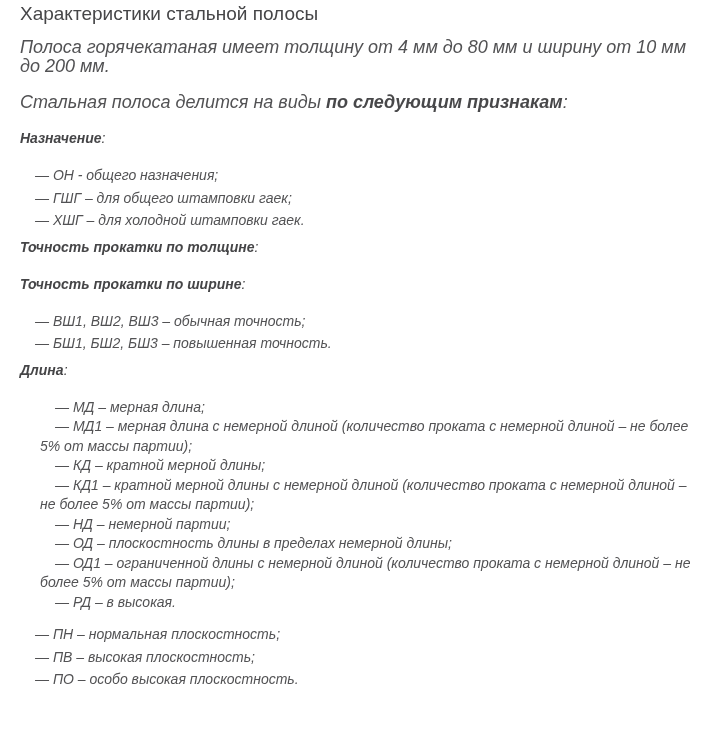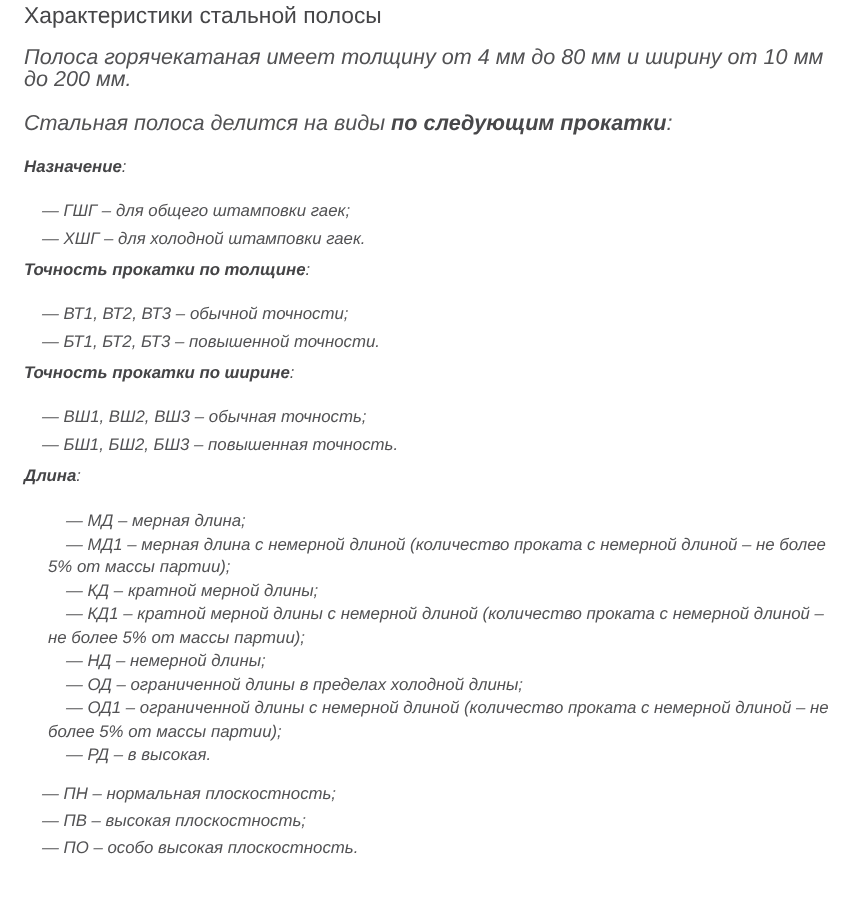--- a/index.html
+++ b/index.html
@@ -60,48 +60,45 @@
 </style>
 </head>
 <body>
 
 <div class="page">
 
   <h1 class="title">Характеристики стальной полосы</h1>
 
   <p class="para">Полоса горячекатаная имеет толщину от 4 мм до 80 мм и ширину от 10 мм до 200 мм.</p>
 
-  <p class="para"><span>Стальная полоса делится на виды </span><b>по следующим прокатки</b><span>:</span></p>
+  <p class="para"><span>Стальная полоса делится на виды </span><b>по следующим признакам</b><span>:</span></p>
 
   <p class="sec-heading"><span>Назначение</span><span class="colon">:</span></p>
   <ul class="list">
+    <li>— ОН - общего назначения;</li>
     <li>— ГШГ – для общего штамповки гаек;</li>
     <li>— ХШГ – для холодной штамповки гаек.</li>
   </ul>
 
   <p class="sec-heading"><span>Точность прокатки по толщине</span><span class="colon">:</span></p>
-  <ul class="list">
-    <li>— ВТ1, ВТ2, ВТ3 – обычной точности;</li>
-    <li>— БТ1, БТ2, БТ3 – повышенной точности.</li>
-  </ul>
 
   <p class="sec-heading"><span>Точность прокатки по ширине</span><span class="colon">:</span></p>
   <ul class="list">
     <li>— ВШ1, ВШ2, ВШ3 – обычная точность;</li>
     <li>— БШ1, БШ2, БШ3 – повышенная точность.</li>
   </ul>
 
   <p class="sec-heading"><span>Длина</span><span class="colon">:</span></p>
   <ul class="list tight">
     <li>— МД – мерная длина;</li>
     <li>— МД1 – мерная длина с немерной длиной (количество проката с немерной длиной – не более 5% от массы партии);</li>
     <li>— КД – кратной мерной длины;</li>
     <li>— КД1 – кратной мерной длины с немерной длиной (количество проката с немерной длиной – не более 5% от массы партии);</li>
-    <li>— НД – немерной длины;</li>
-    <li>— ОД – ограниченной длины в пределах холодной длины;</li>
+    <li>— НД – немерной партии;</li>
+    <li>— ОД – плоскостность длины в пределах немерной длины;</li>
     <li>— ОД1 – ограниченной длины с немерной длиной (количество проката с немерной длиной – не более 5% от массы партии);</li>
     <li>— РД – в высокая.</li>
   </ul>
 
   <ul class="list">
     <li>— ПН – нормальная плоскостность;</li>
     <li>— ПВ – высокая плоскостность;</li>
     <li>— ПО – особо высокая плоскостность.</li>
   </ul>
 

